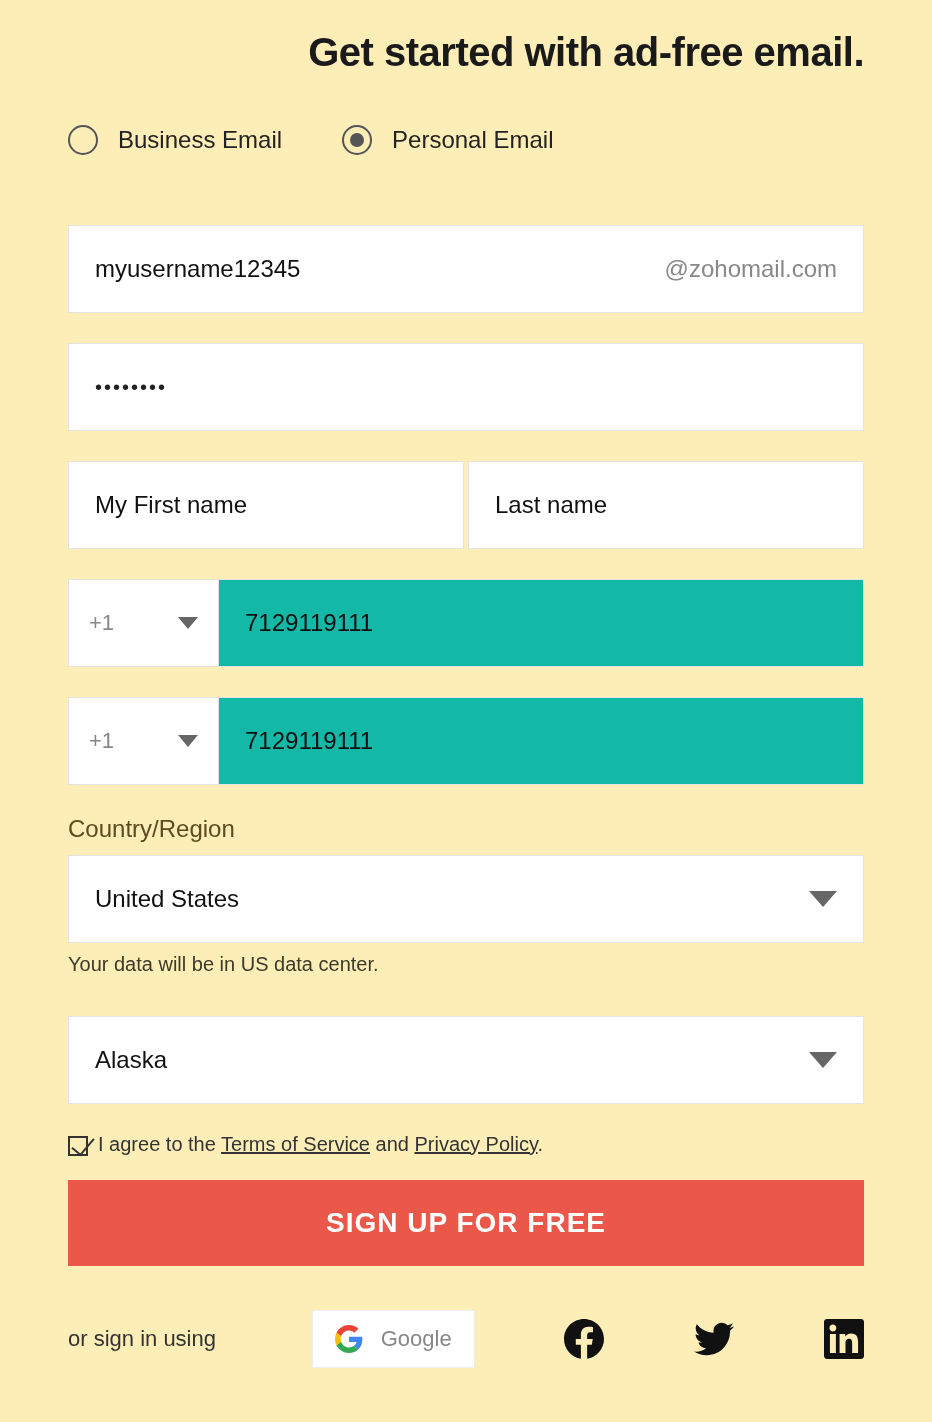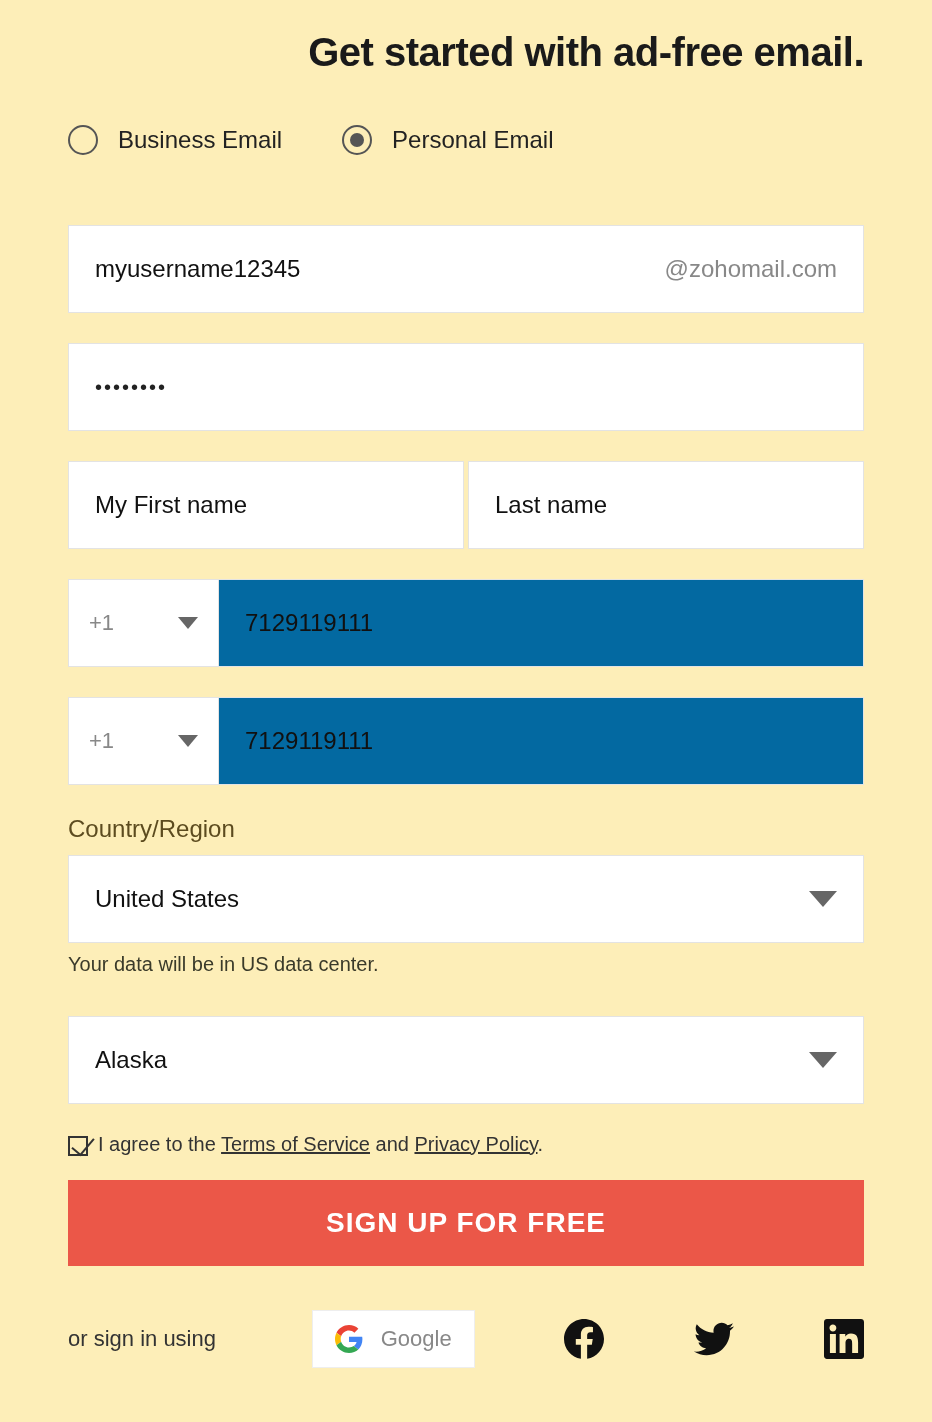--- a/index.html
+++ b/index.html
@@ -79,21 +79,21 @@
     display: flex;
     align-items: center;
     justify-content: space-between;
     padding: 0 20px;
     font-size: 22px;
     color: #888;
   }
   .phone-input {
     flex: 1;
     height: 88px;
-    background: #0369a1;
+    background: #14b8a6;
     border: 1px solid #e3e3e3;
     display: flex;
     align-items: center;
     padding: 0 26px;
     font-size: 24px;
     color: #111;
   }
   .caret-down {
     width: 0; height: 0;
     border-left: 10px solid transparent;

